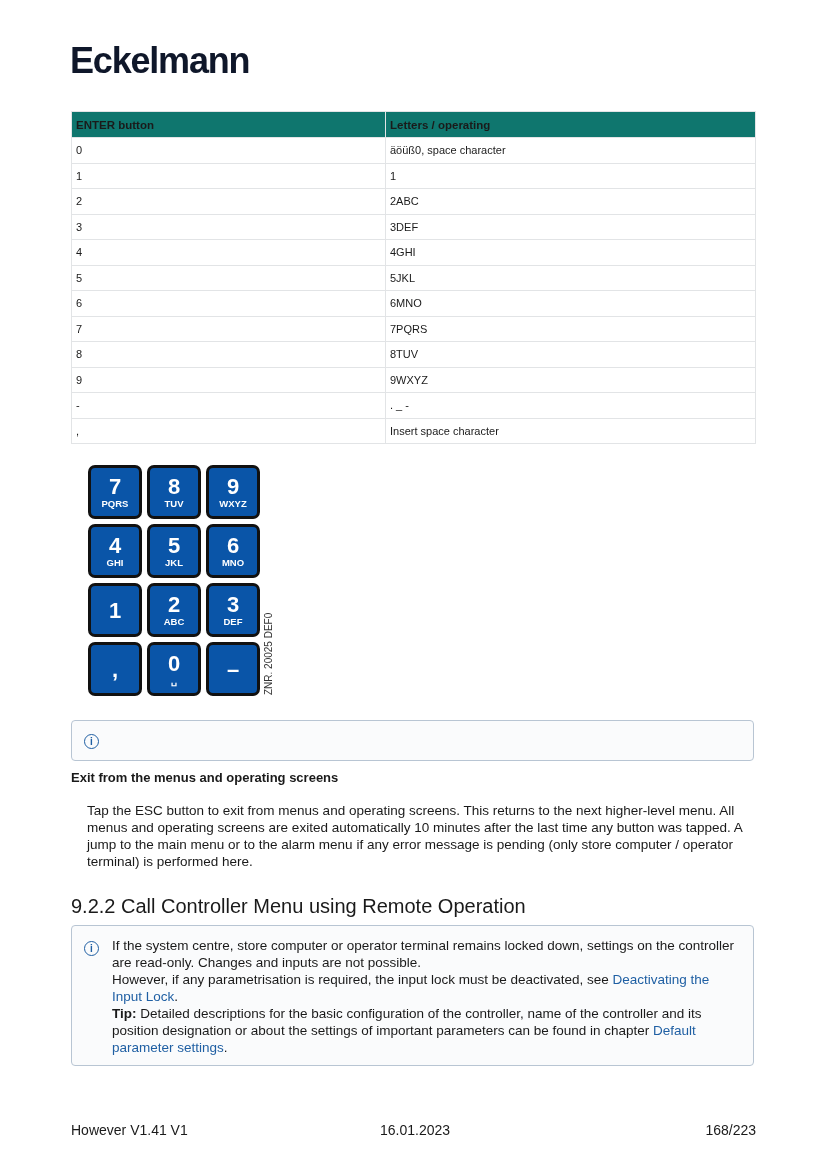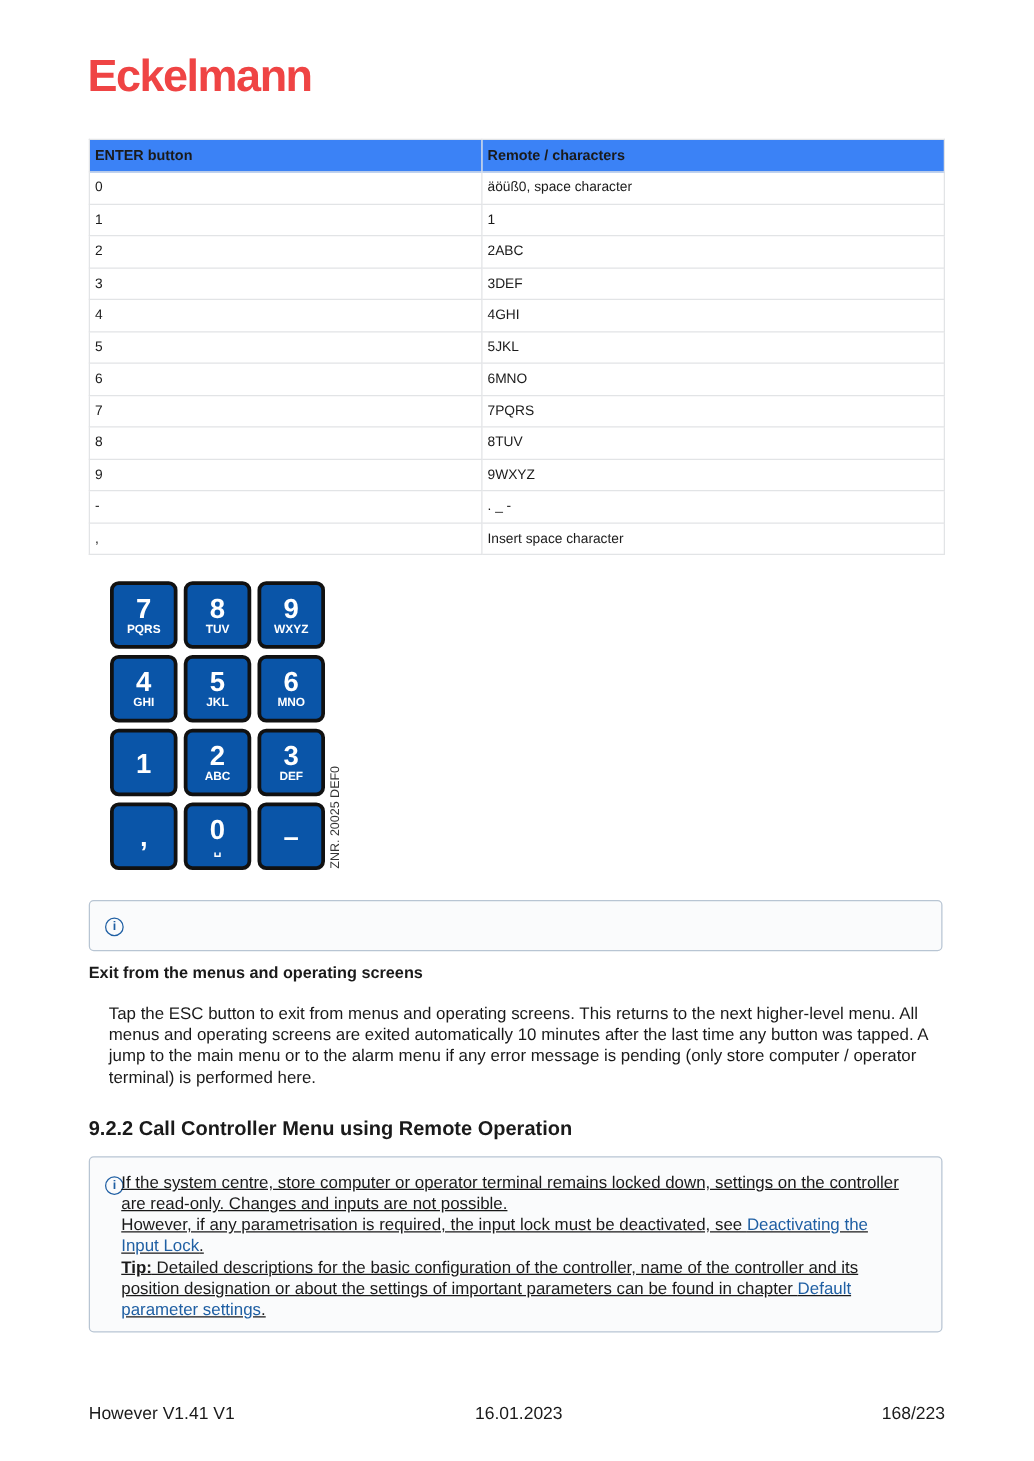--- a/index.html
+++ b/index.html
@@ -1,52 +1,52 @@
 <!DOCTYPE html>
 <html><head>
 <meta charset="utf-8">
 <style>
   html, body { margin: 0; padding: 0; background: #ffffff; }
   body { width: 827px; height: 1169px; position: relative; font-family: "Liberation Sans", sans-serif; color: #1a1a1a; }
-  .logo { position: absolute; left: 70px; top: 40px; font-family: "Liberation Sans", sans-serif; font-weight: bold; font-size: 36px; color: #ef4444; letter-spacing: -1.2px; }
+  .logo { position: absolute; left: 70px; top: 40px; font-family: "Liberation Sans", sans-serif; font-weight: bold; font-size: 36px; color: #0f172a; letter-spacing: -1.2px; }
   table.map { position: absolute; left: 71px; top: 111px; width: 685px; border-collapse: collapse; font-size: 11px; }
   table.map th, table.map td { border: 1px solid #e2e4e6; text-align: left; padding: 0 4px; height: 24.5px; }
-  table.map th { background: #3b82f6; font-weight: bold; font-size: 11.5px; height: 25px; }
+  table.map th { background: #0f766e; font-weight: bold; font-size: 11.5px; height: 25px; }
   table.map th:first-child, table.map td:first-child { width: 305px; }
   .keypad { position: absolute; left: 88px; top: 465px; width: 180px; }
   .key { position: absolute; width: 54px; height: 54px; background: #0a55a8; border: 3px solid #111; border-radius: 7px; box-sizing: border-box; color: #fff; text-align: center; font-weight: bold; }
   .key .num { display: block; font-size: 22px; line-height: 22px; margin-top: 8px; }
   .key .sub { display: block; font-size: 9.5px; line-height: 10px; margin-top: 1px; }
   .key.single .num { margin-top: 14px; }
   .znr { position: absolute; left: 263px; top: 695px; transform: rotate(-90deg); transform-origin: left top; font-size: 10px; color: #333; white-space: nowrap; }
   .note { position: absolute; left: 71px; width: 683px; border: 1px solid #b8c5d3; border-radius: 4px; background: #fafbfc; box-sizing: border-box; font-size: 13.5px; line-height: 17px; }
   .note .icon { position: absolute; left: 12px; width: 13px; height: 13px; border: 1.3px solid #1f5fa3; border-radius: 50%; color: #1f5fa3; font-size: 10px; line-height: 13px; text-align: center; font-weight: bold; box-sizing: content-box; }
   .note1 { top: 720px; height: 41px; }
   .note1 .icon { top: 13px; }
   .note1 .text { position: absolute; left: 40px; top: 12px; }
   .note2 { top: 925px; height: 141px; }
   .note2 .icon { top: 15px; }
-  .note2 .text { position: absolute; left: 25px; top: 11px; width: 630px; text-decoration: underline; }
+  .note2 .text { position: absolute; left: 40px; top: 11px; width: 630px; }
   a.link { color: #1f5fa3; text-decoration: none; }
   .exit { position: absolute; left: 71px; top: 769px; width: 690px; font-size: 13.5px; line-height: 17px; }
   .exit h4 { margin: 0; font-size: 13px; font-weight: bold; }
   .exit p { margin: 16px; }
-  h3.sec { position: absolute; left: 71px; top: 895px; margin: 0; font-size: 16px; font-weight: bold; }
+  h3.sec { position: absolute; left: 71px; top: 895px; margin: 0; font-size: 20px; font-weight: normal; }
   .footer { position: absolute; top: 1122px; font-size: 14px; }
 </style>
 </head>
 <body>
 
 <div class="logo">Eckelmann</div>
 
 <table class="map">
   <thead>
     <tr>
       <th>ENTER button</th>
-      <th>Remote / characters</th>
+      <th>Letters / operating</th>
     </tr>
   </thead>
   <tbody id="tbody">
       <tr>
         <td>0</td>
         <td>äöüß0, space character</td>
       </tr>
       <tr>
         <td>1</td>
         <td>1</td>

